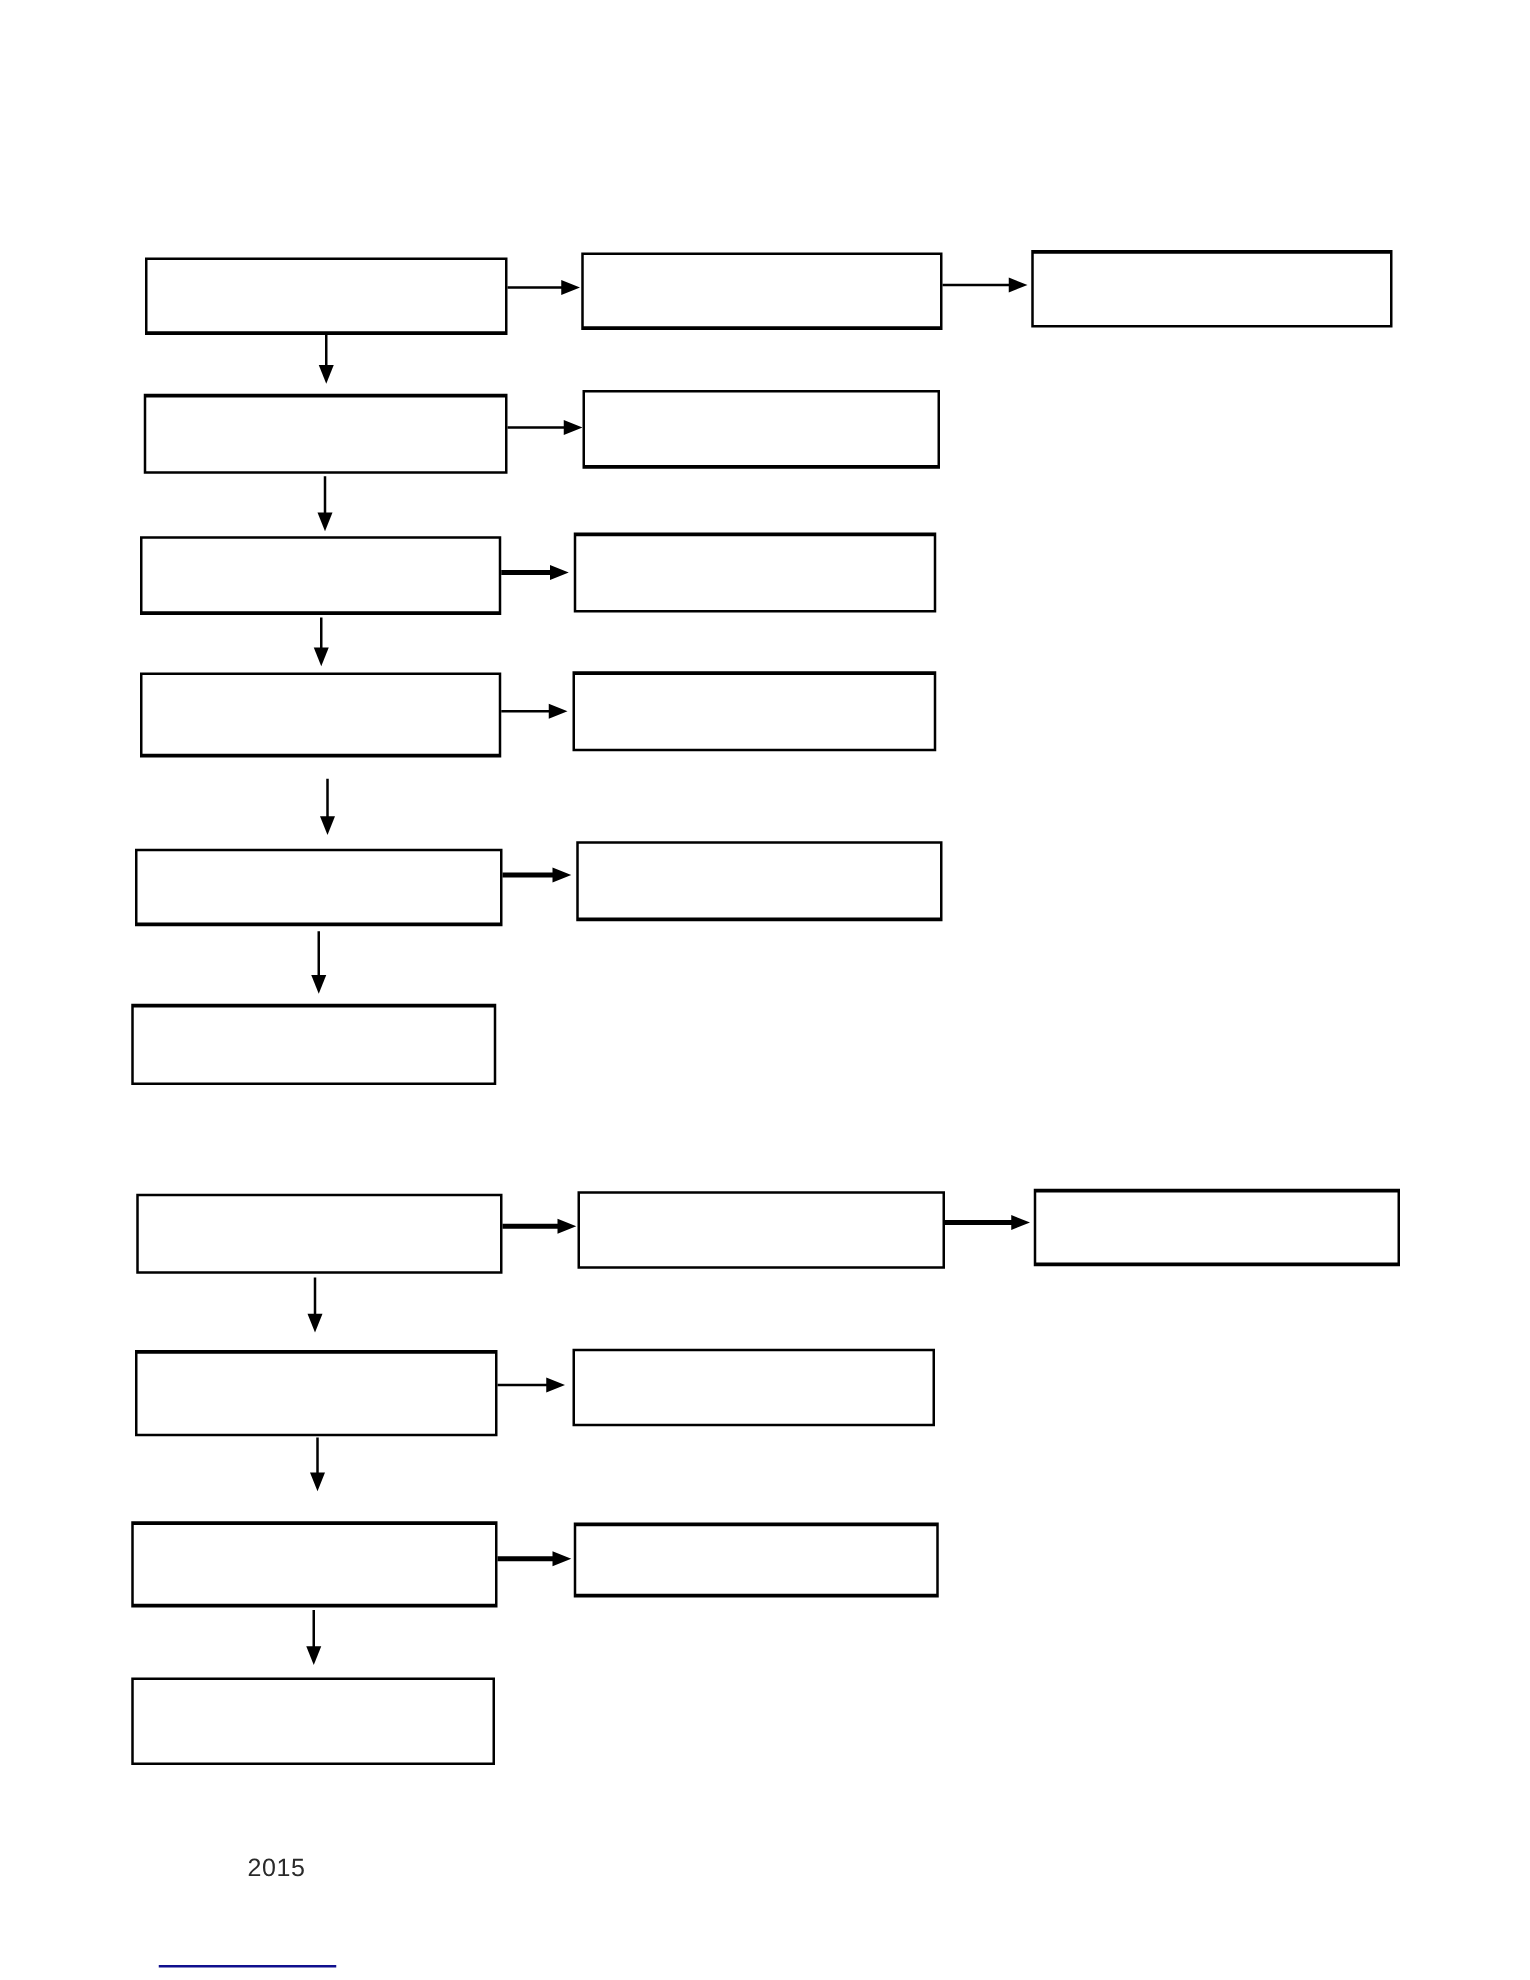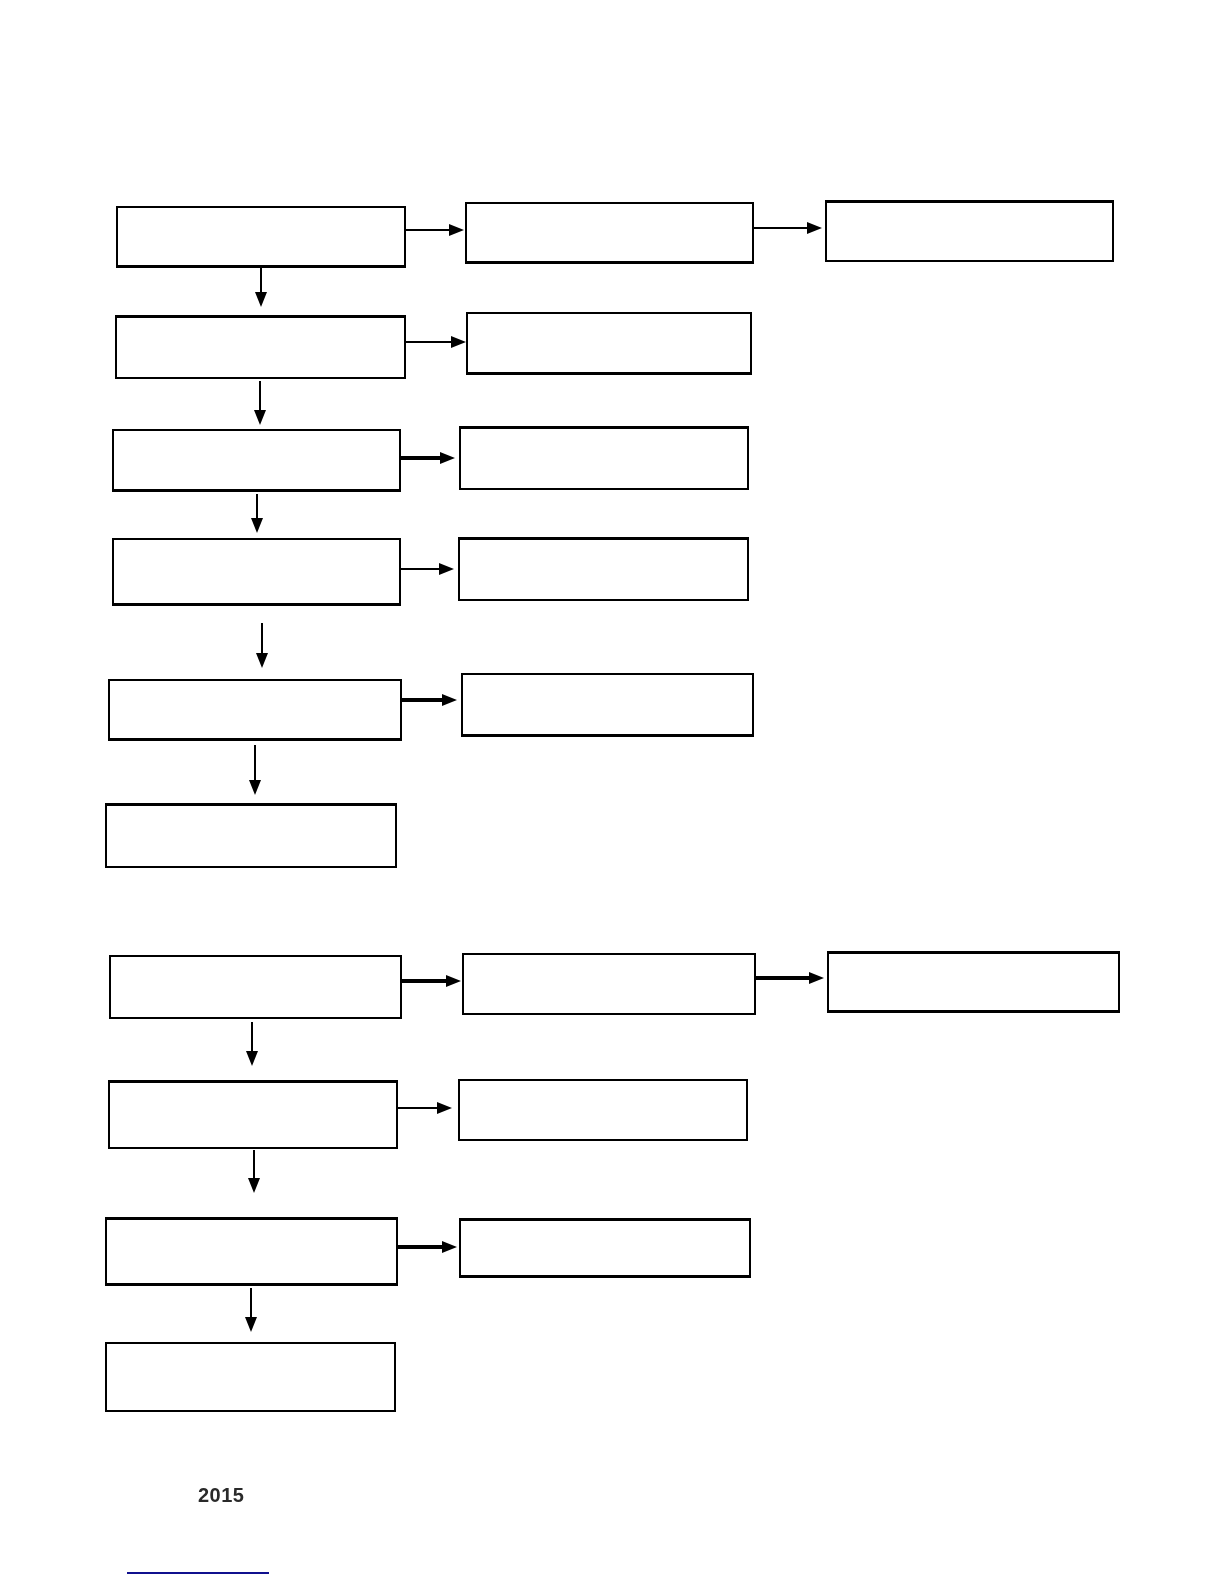--- a/index.html
+++ b/index.html
@@ -42,21 +42,20 @@
     border-left:6px solid transparent;
     border-right:6px solid transparent;
     border-top:15px solid var(--ink);
   }
   .footer-year{
     position:absolute;
     left:198px;top:1484px;
     font-size:20px;
     color:var(--textcolor);
     letter-spacing:0.5px;
-    font-weight:bold;
   }
   .link-rule{
     position:absolute;
     left:127px;top:1572px;
     width:142px;height:2px;
     background:var(--rule);
   }
 </style>
 </head>
 <body>

